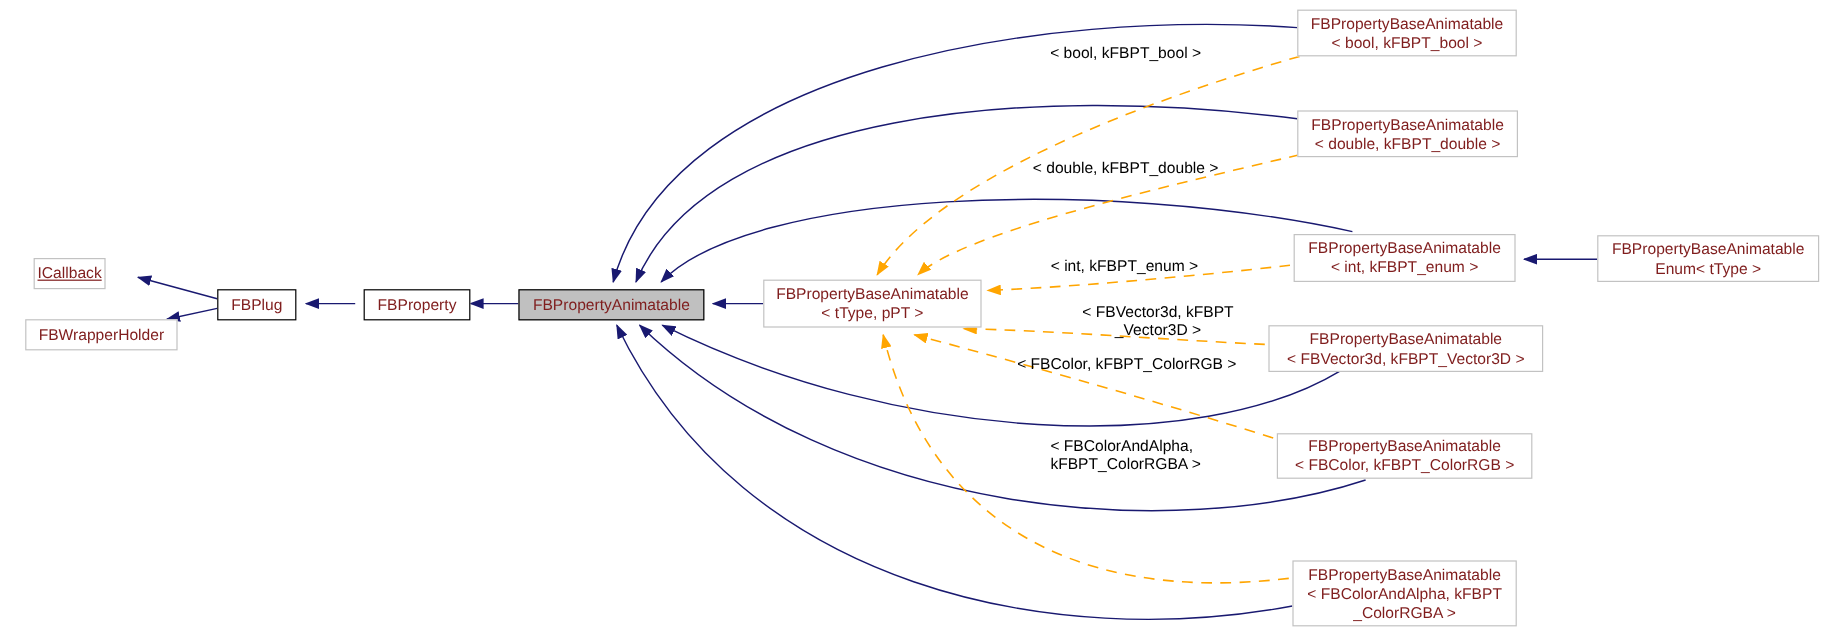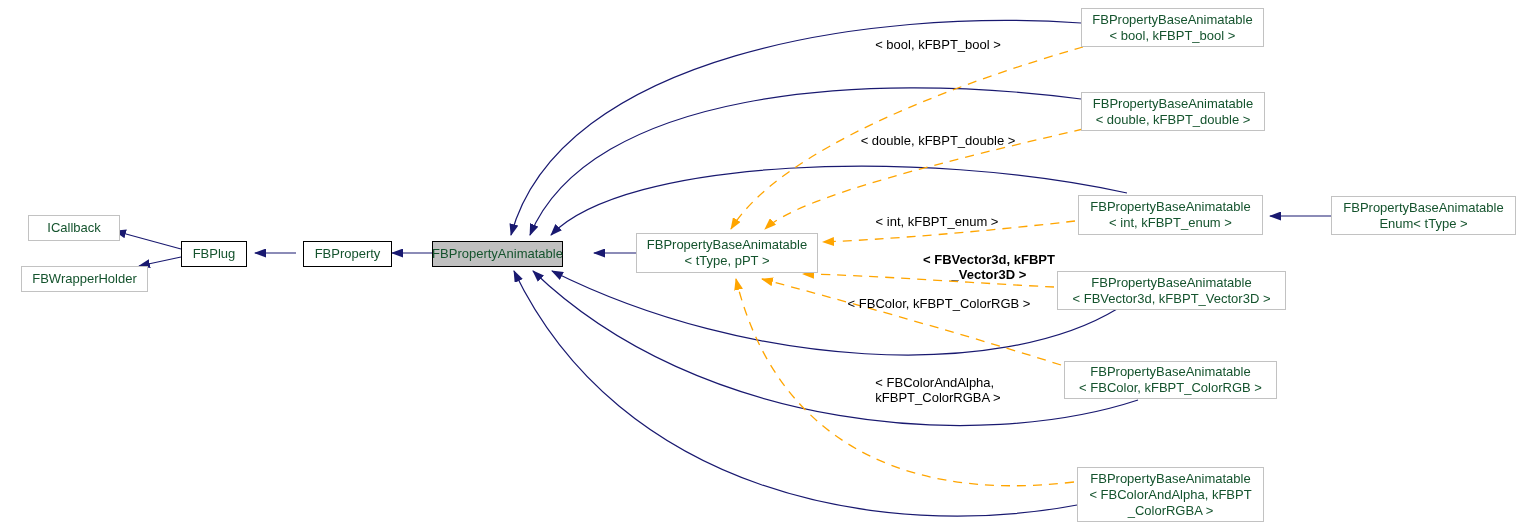--- a/index.html
+++ b/index.html
@@ -12,34 +12,34 @@
   }
   .edges{position:absolute;left:0;top:0;z-index:1;}
   .edge-blue{fill:none;stroke:#191970;stroke-width:1.2px;}
   .edge-orange{fill:none;stroke:#ffa500;stroke-width:1.3px;stroke-dasharray:9 7;}
   .node{
     position:absolute;z-index:2;
     display:flex;align-items:center;justify-content:center;
     box-sizing:border-box;
     background:#ffffff;
     border:1px solid #c2c2c2;
-    color:#14532d;
+    color:#7f1d1d;
     font-size:13px;line-height:16px;
     text-align:center;white-space:pre-line;
     padding:1px 3px;
   }
   .node.black{border-color:#000000;}
   .node.current{background:#c0c0c0;border-color:#000000;}
   .edge-label{
     position:absolute;z-index:3;
     transform:translate(-50%,-50%);
     color:#000;font-size:13px;line-height:15px;
     text-align:center;white-space:pre;
   }
-  .edge-label.left{text-align:left;margin-top:11px;}
+  .edge-label.left{text-align:left;}
 </style>
 </head>
 <body>
 
 <div class="canvas">
 
   <svg class="edges" width="1520" height="530" viewBox="0 0 1520 530">
     <defs>
       <marker id="arrow-blue" viewBox="0 0 12 9" refX="11" refY="4.5" markerWidth="12" markerHeight="9" orient="auto" markerUnits="userSpaceOnUse">
         <path d="M0,0 L12,4.5 L0,9 z" fill="#191970"></path>
@@ -64,29 +64,29 @@
     <path class="edge-blue" marker-end="url(#arrow-blue)" d="M1077,505 C880,542 620,492 514,271"></path>
 
     <path class="edge-orange" marker-end="url(#arrow-orange)" d="M1083,47 C950,85 780,150 731,229"></path>
     <path class="edge-orange" marker-end="url(#arrow-orange)" d="M1083,129 C950,160 800,196 765,229"></path>
     <path class="edge-orange" marker-end="url(#arrow-orange)" d="M1075,221 C990,231 880,240 823,242"></path>
     <path class="edge-orange" marker-end="url(#arrow-orange)" d="M1054,287 C970,283 870,275 803,274"></path>
     <path class="edge-orange" marker-end="url(#arrow-orange)" d="M1061,365 C950,330 830,297 762,279"></path>
     <path class="edge-orange" marker-end="url(#arrow-orange)" d="M1074,482 C880,505 770,420 736,279"></path>
   </svg>
 
-  <div class="node" style="left:28px;top:215px;width:92px;height:26px;">ICallback</div>
+  <div class="node" style="left:28px;top:215px;width:60px;height:26px;text-decoration:underline;">ICallback</div>
 
   <div class="node" style="left:21px;top:266px;width:127px;height:26px;">FBWrapperHolder</div>
 
   <div class="node black" style="left:181px;top:241px;width:66px;height:26px;">FBPlug</div>
 
   <div class="node black" style="left:303px;top:241px;width:89px;height:26px;">FBProperty</div>
 
-  <div class="node current" style="left:432px;top:241px;width:131px;height:26px;">FBPropertyAnimatable</div>
+  <div class="node current" style="left:432px;top:241px;width:155px;height:26px;">FBPropertyAnimatable</div>
 
   <div class="node" style="left:636px;top:233px;width:182px;height:40px;">FBPropertyBaseAnimatable
 &lt; tType, pPT &gt;</div>
 
   <div class="node" style="left:1081px;top:8px;width:183px;height:39px;">FBPropertyBaseAnimatable
 &lt; bool, kFBPT_bool &gt;</div>
 
   <div class="node" style="left:1081px;top:92px;width:184px;height:39px;">FBPropertyBaseAnimatable
 &lt; double, kFBPT_double &gt;</div>
 
@@ -105,21 +105,21 @@
   <div class="node" style="left:1077px;top:467px;width:187px;height:55px;">FBPropertyBaseAnimatable
 &lt; FBColorAndAlpha, kFBPT
 _ColorRGBA &gt;</div>
 
   <div class="edge-label" style="left:938px;top:44px;">&lt; bool, kFBPT_bool &gt;</div>
 
   <div class="edge-label" style="left:938px;top:140px;">&lt; double, kFBPT_double &gt;</div>
 
   <div class="edge-label" style="left:937px;top:221px;">&lt; int, kFBPT_enum &gt;</div>
 
-  <div class="edge-label" style="left:989px;top:267px;font-weight:bold;">&lt; FBVector3d, kFBPT
+  <div class="edge-label" style="left:965px;top:267px;">&lt; FBVector3d, kFBPT
 _Vector3D &gt;</div>
 
   <div class="edge-label" style="left:939px;top:303px;">&lt; FBColor, kFBPT_ColorRGB &gt;</div>
 
   <div class="edge-label left" style="left:938px;top:379px;">&lt; FBColorAndAlpha,
 kFBPT_ColorRGBA &gt;</div>
 
 </div>
 
 </body></html>

